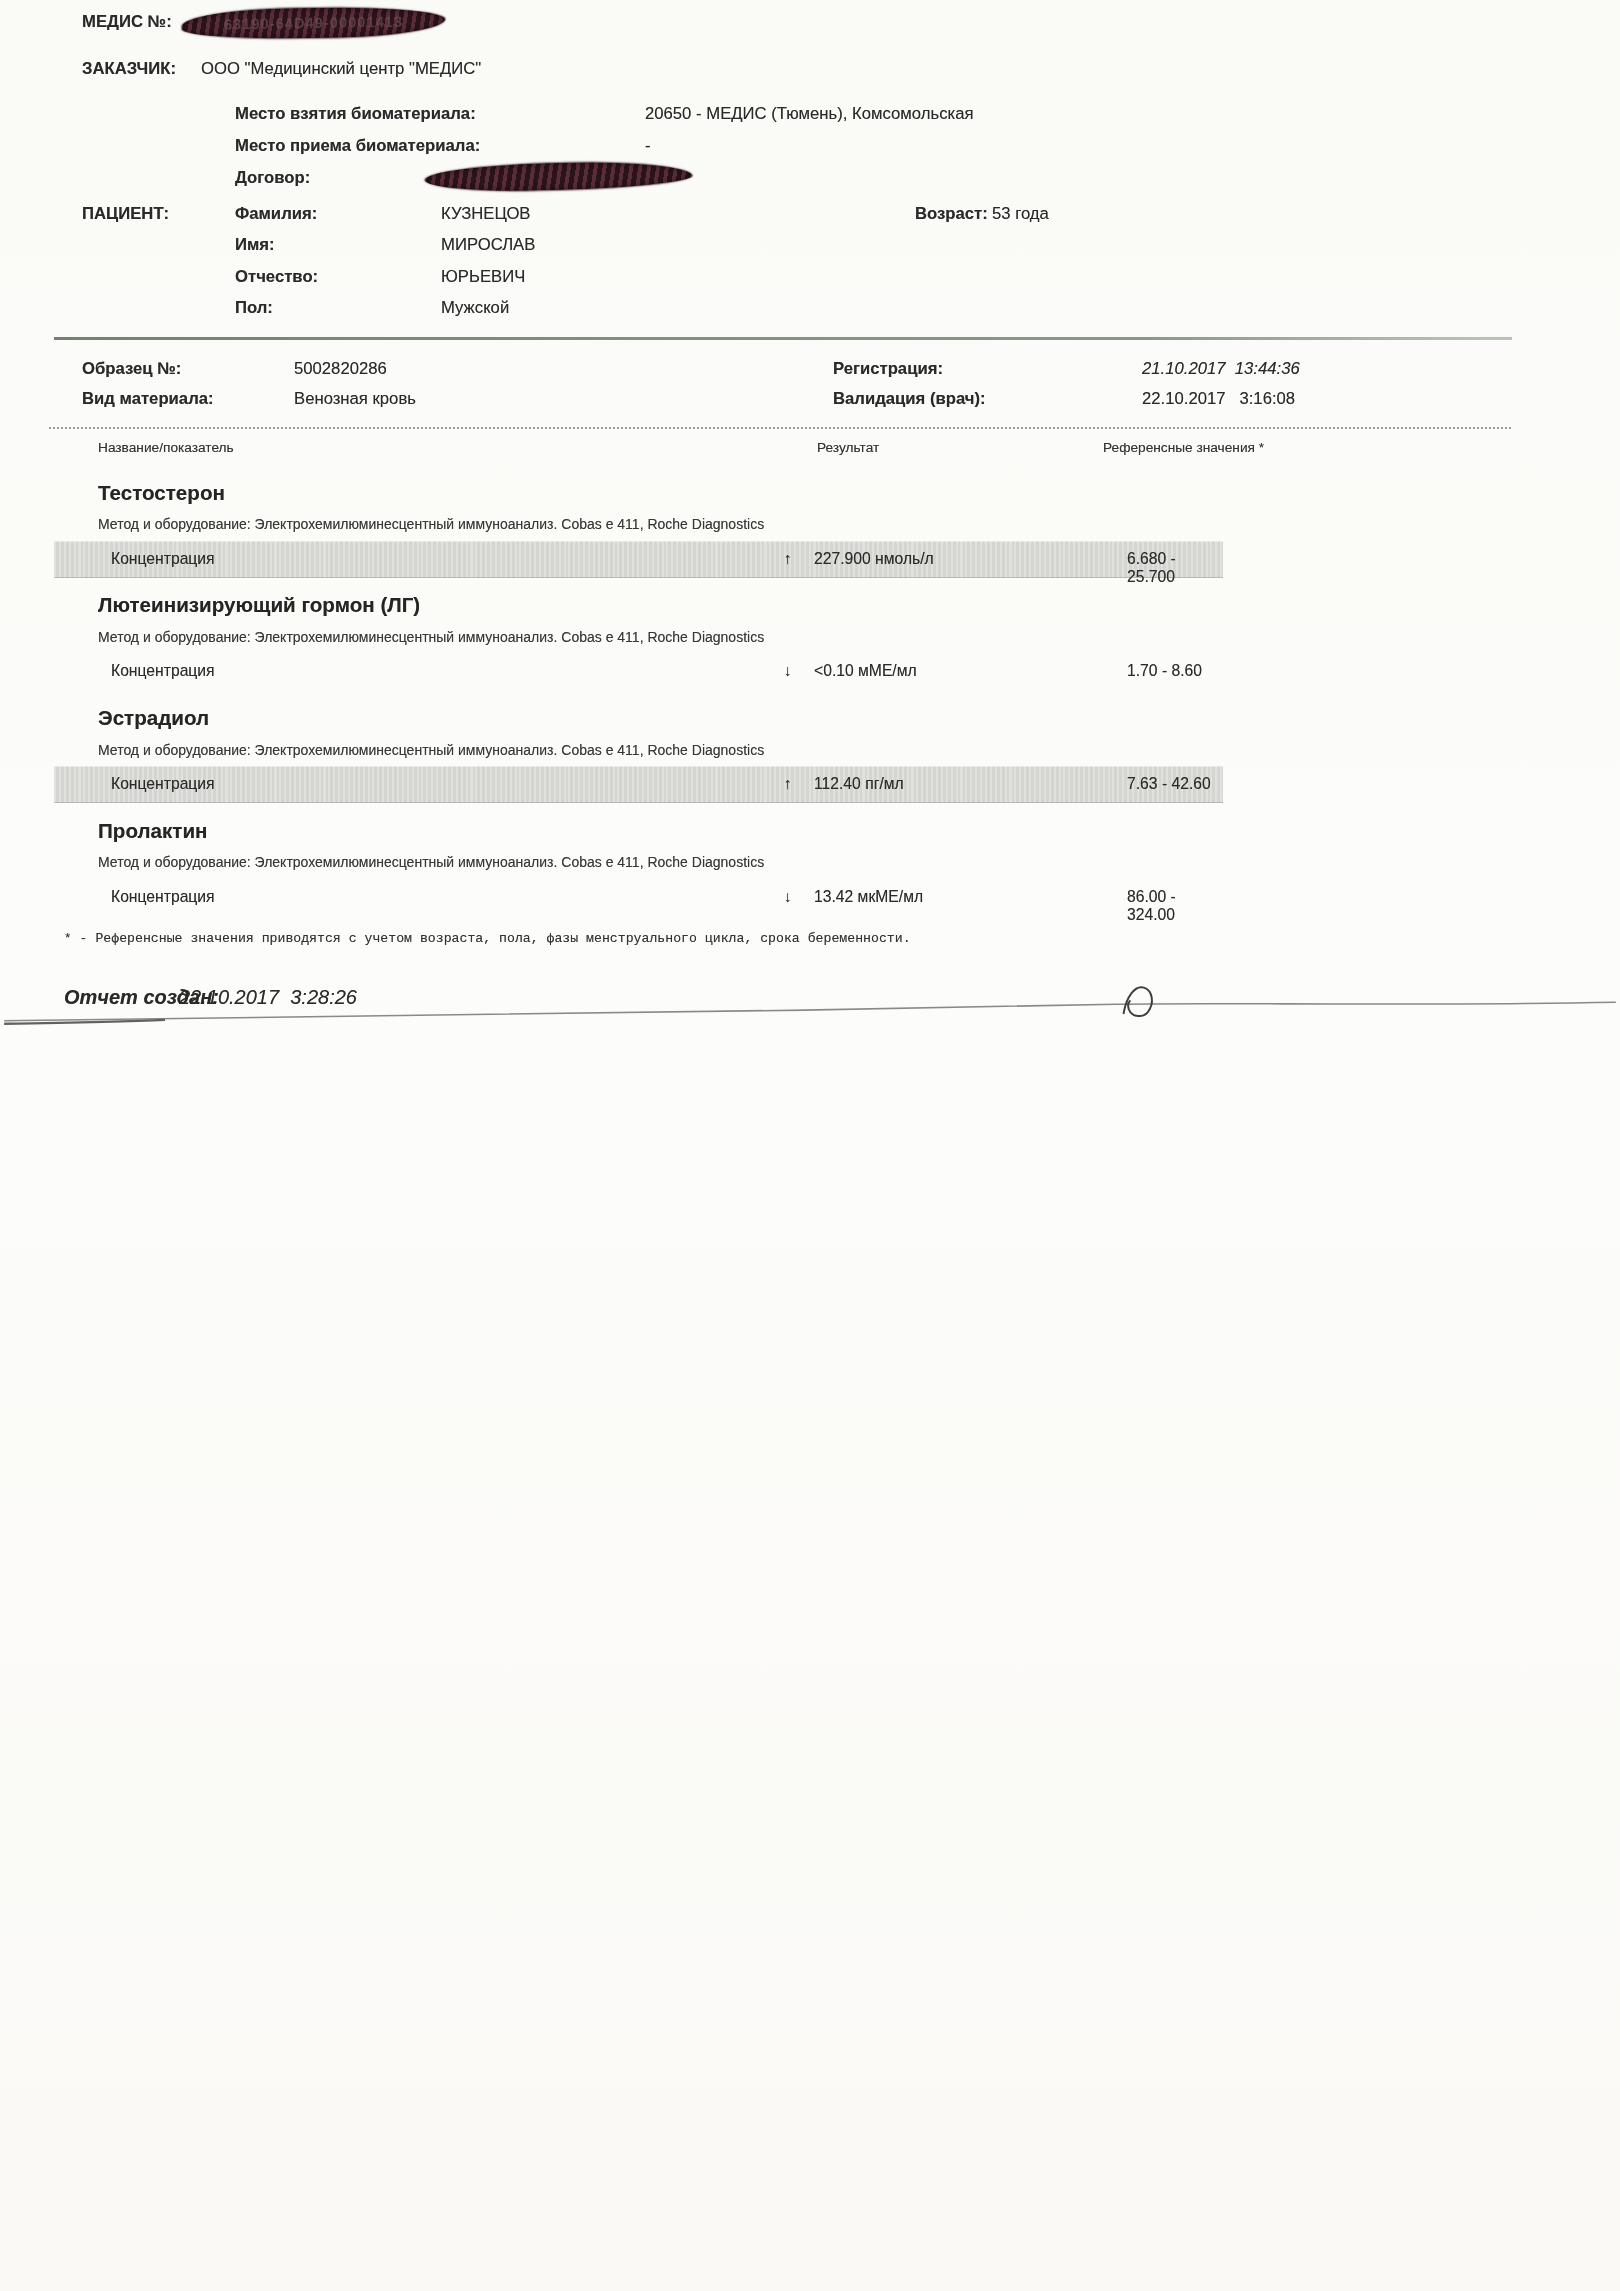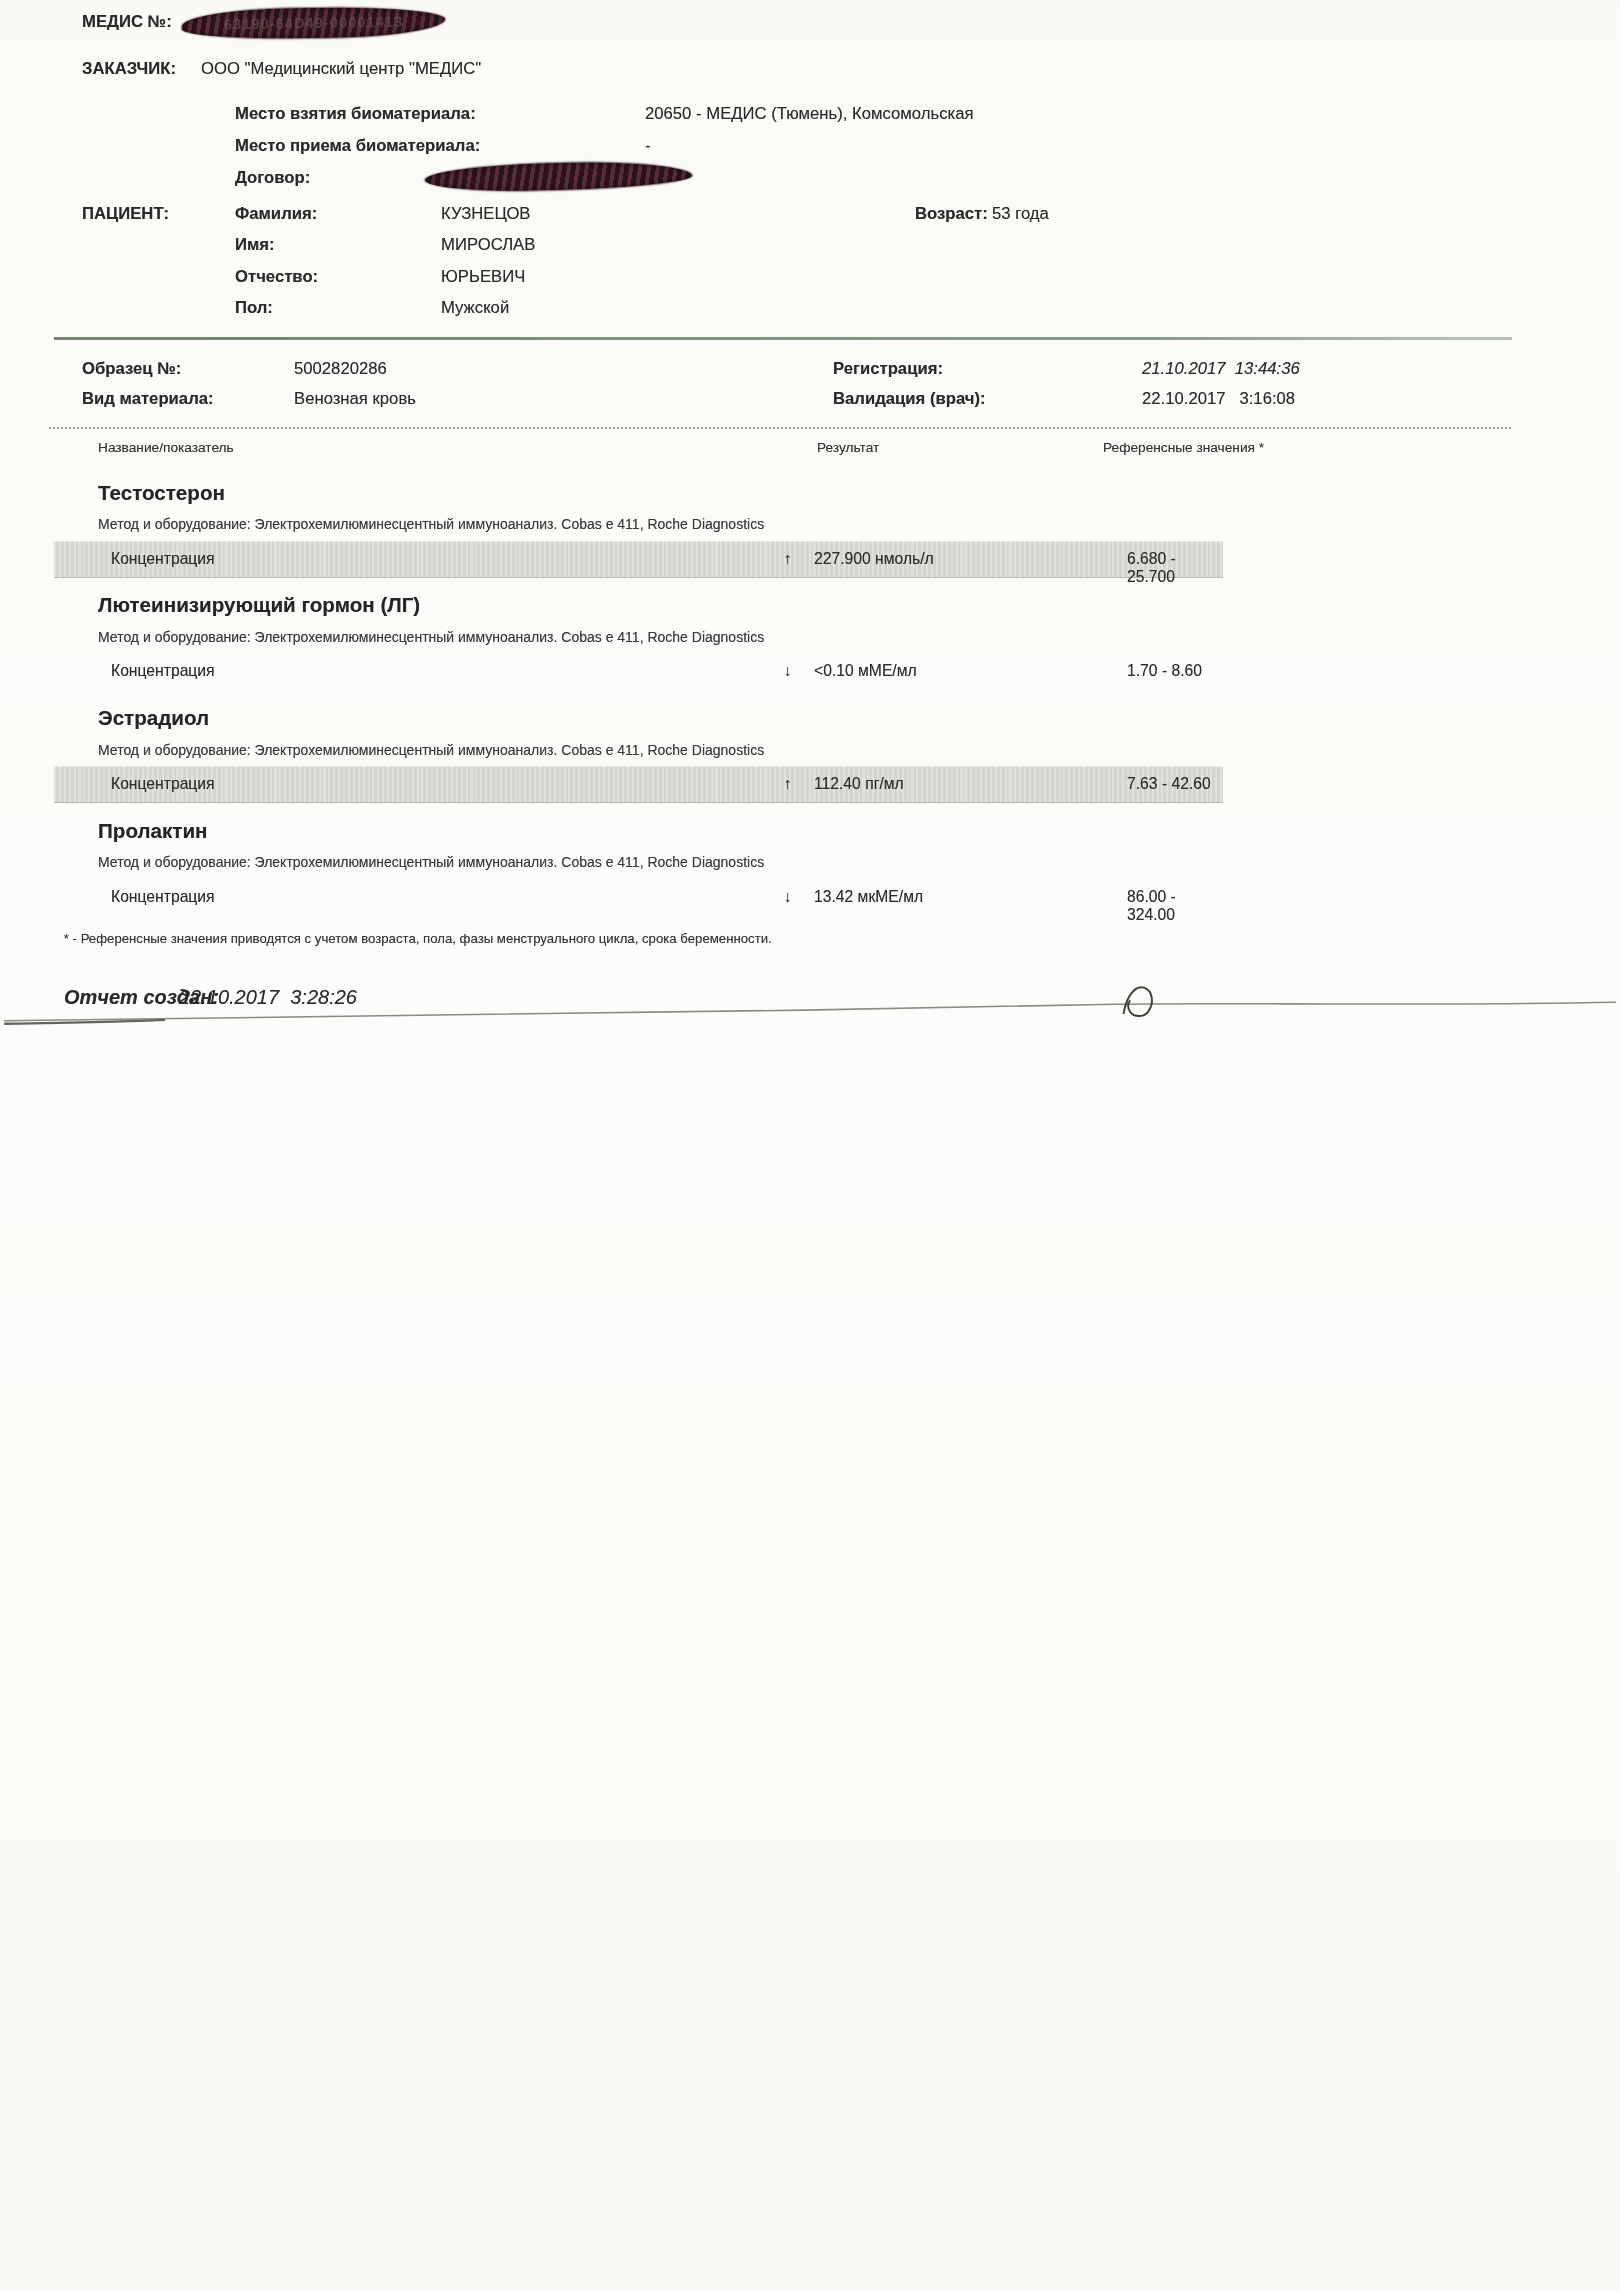--- a/index.html
+++ b/index.html
@@ -62,21 +62,21 @@
     background:
       repeating-linear-gradient(90deg, rgba(255,255,255,0.22) 0 2px, rgba(0,0,0,0.02) 2px 4.9px),
       #d8d8d4;
     box-shadow:inset 0 1px 0 rgba(255,255,255,0.4), inset 0 -1px 0 rgba(120,120,118,0.35);
   }
   .c-name{left:57px;}
   .c-flag{left:730px;font-weight:bold;}
   .c-res{left:760px;}
   .c-ref{left:1073px;}
 
-  .footnote{margin:14.7px 0 0 9.8px;font-size:13.2px;color:#333;}
+  .footnote{margin:14.7px 0 0 9.8px;font-size:13.2px;color:#333;font-family:Liberation Mono, monospace;}
 </style>
 </head>
 <body>
 
 <div class="page soft">
 
   <span class="abs b t17" style="left:82px;top:11.8px;">МЕДИС №:</span>
   <div class="abs redaction" style="left:182px;top:7.8px;width:263px;height:30px;transform:rotate(-0.9deg);">
     <span class="ghost">63190-64D49-00001413</span>
   </div>

